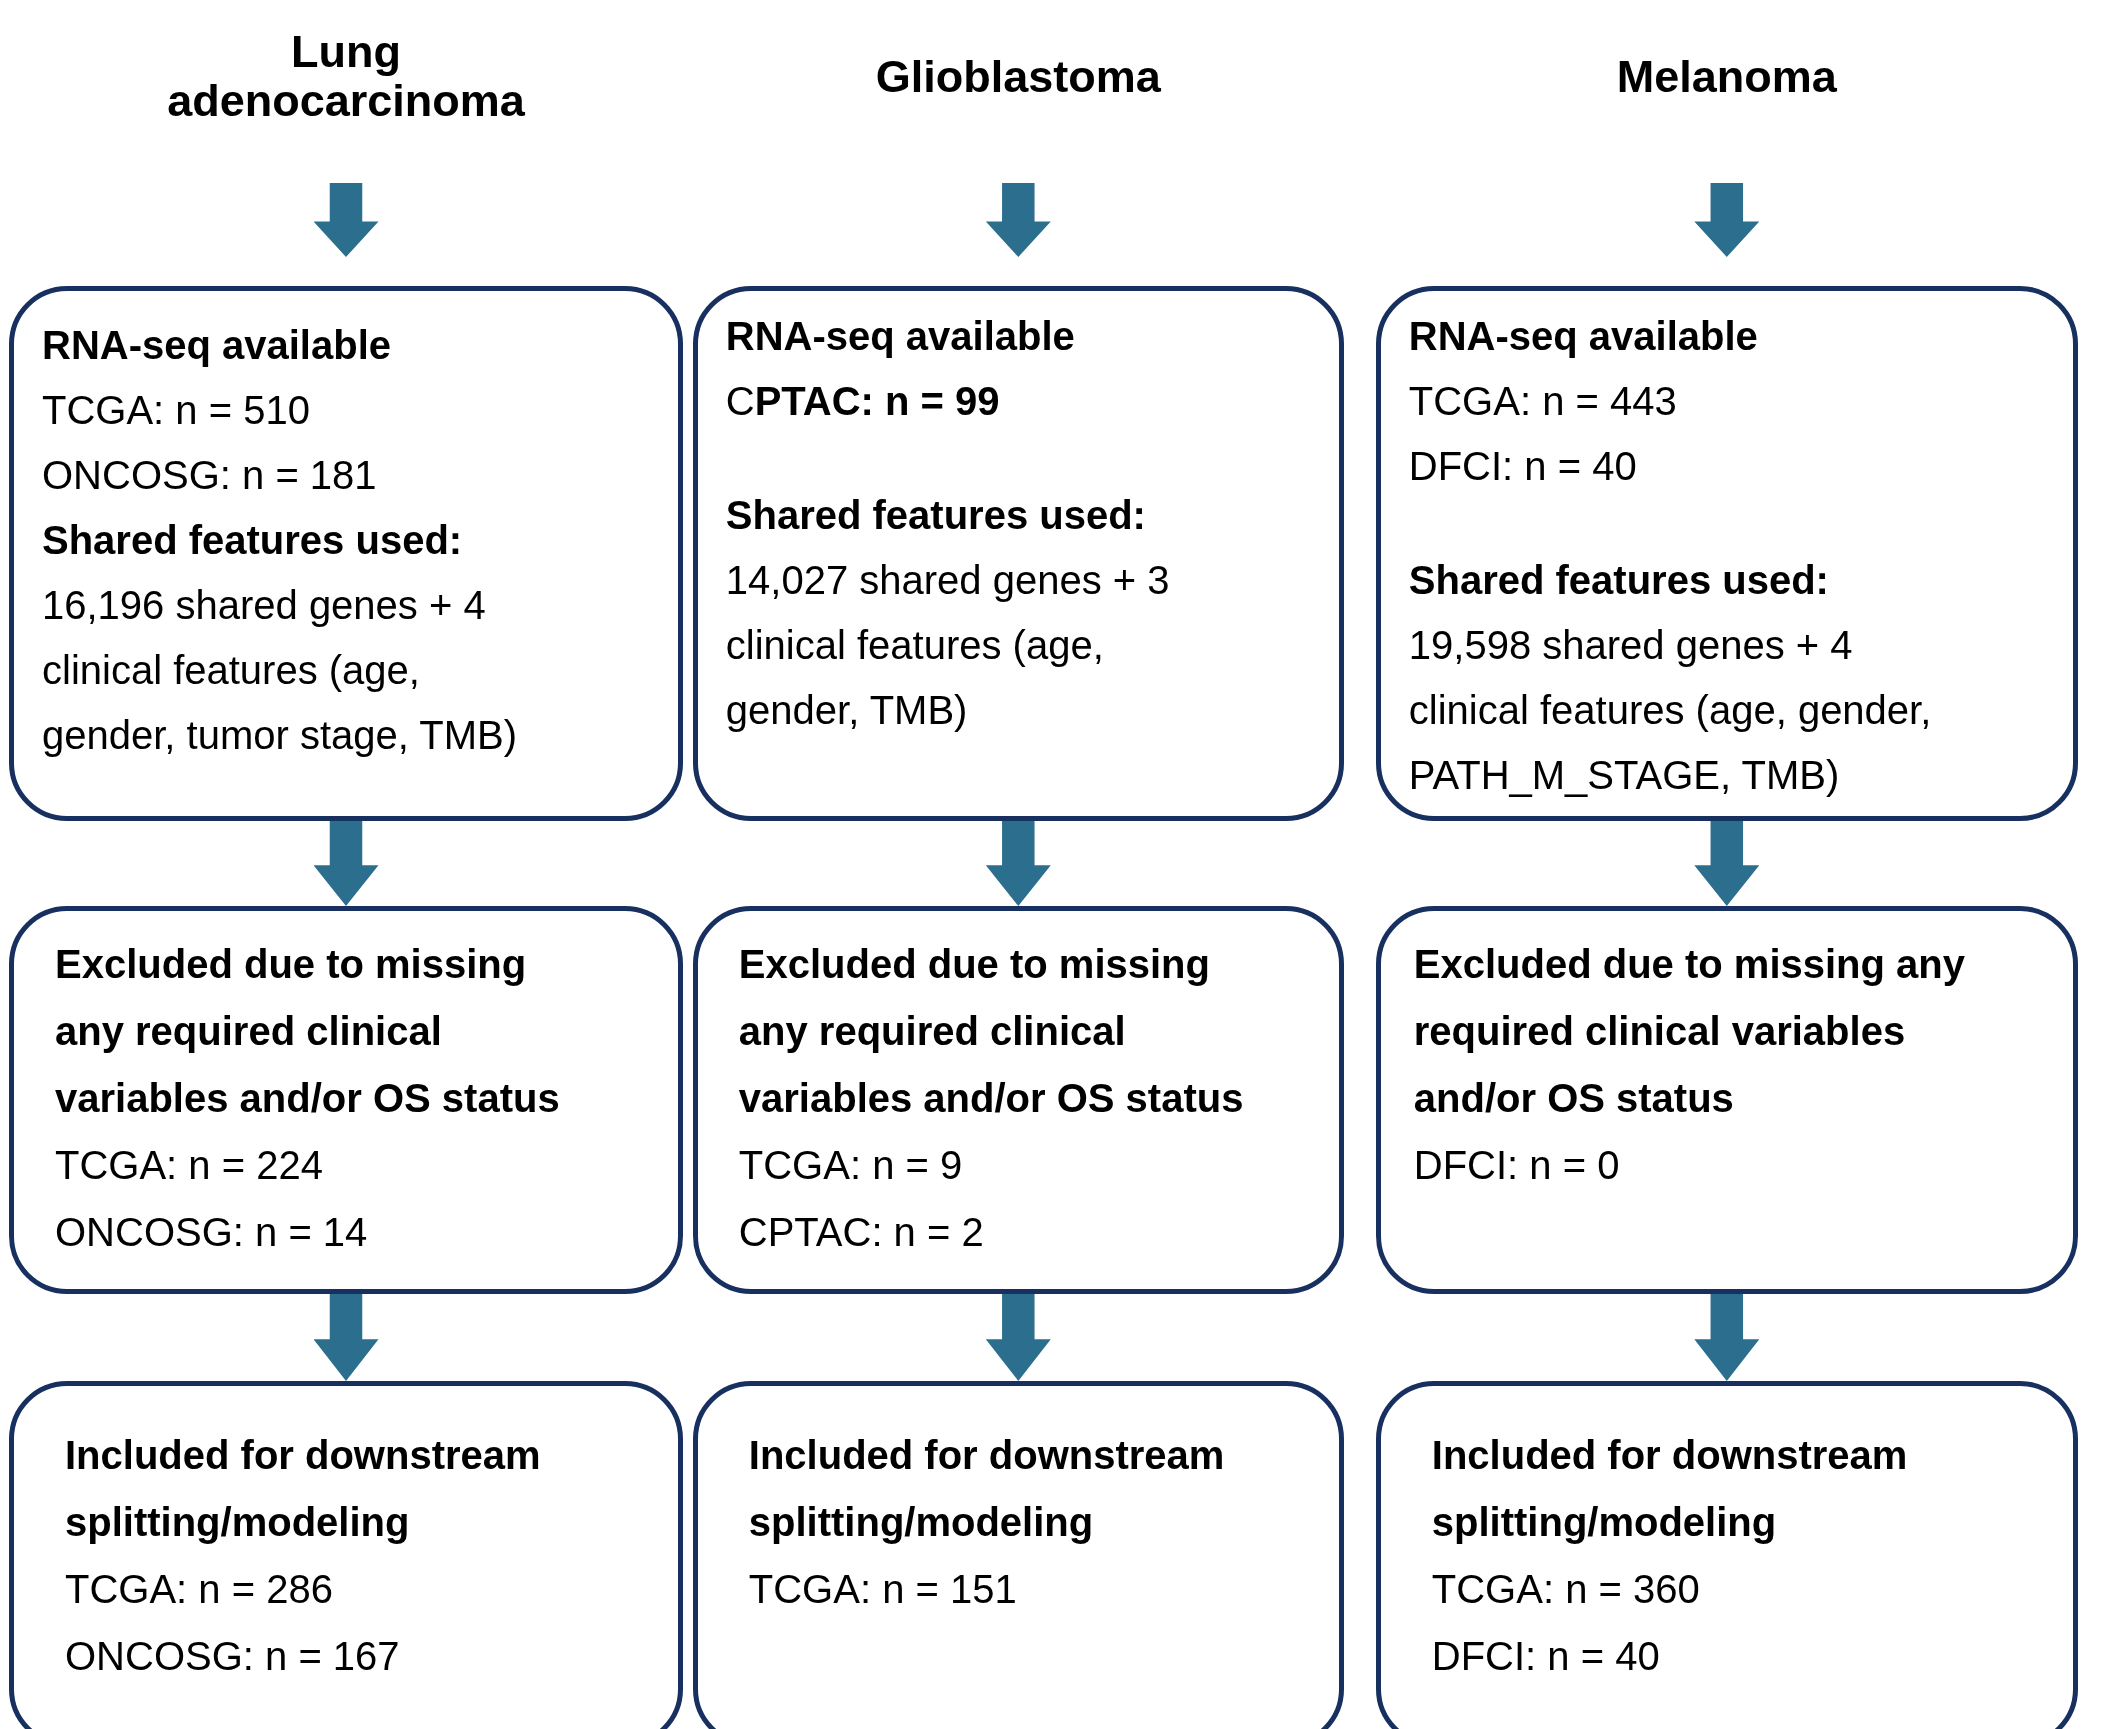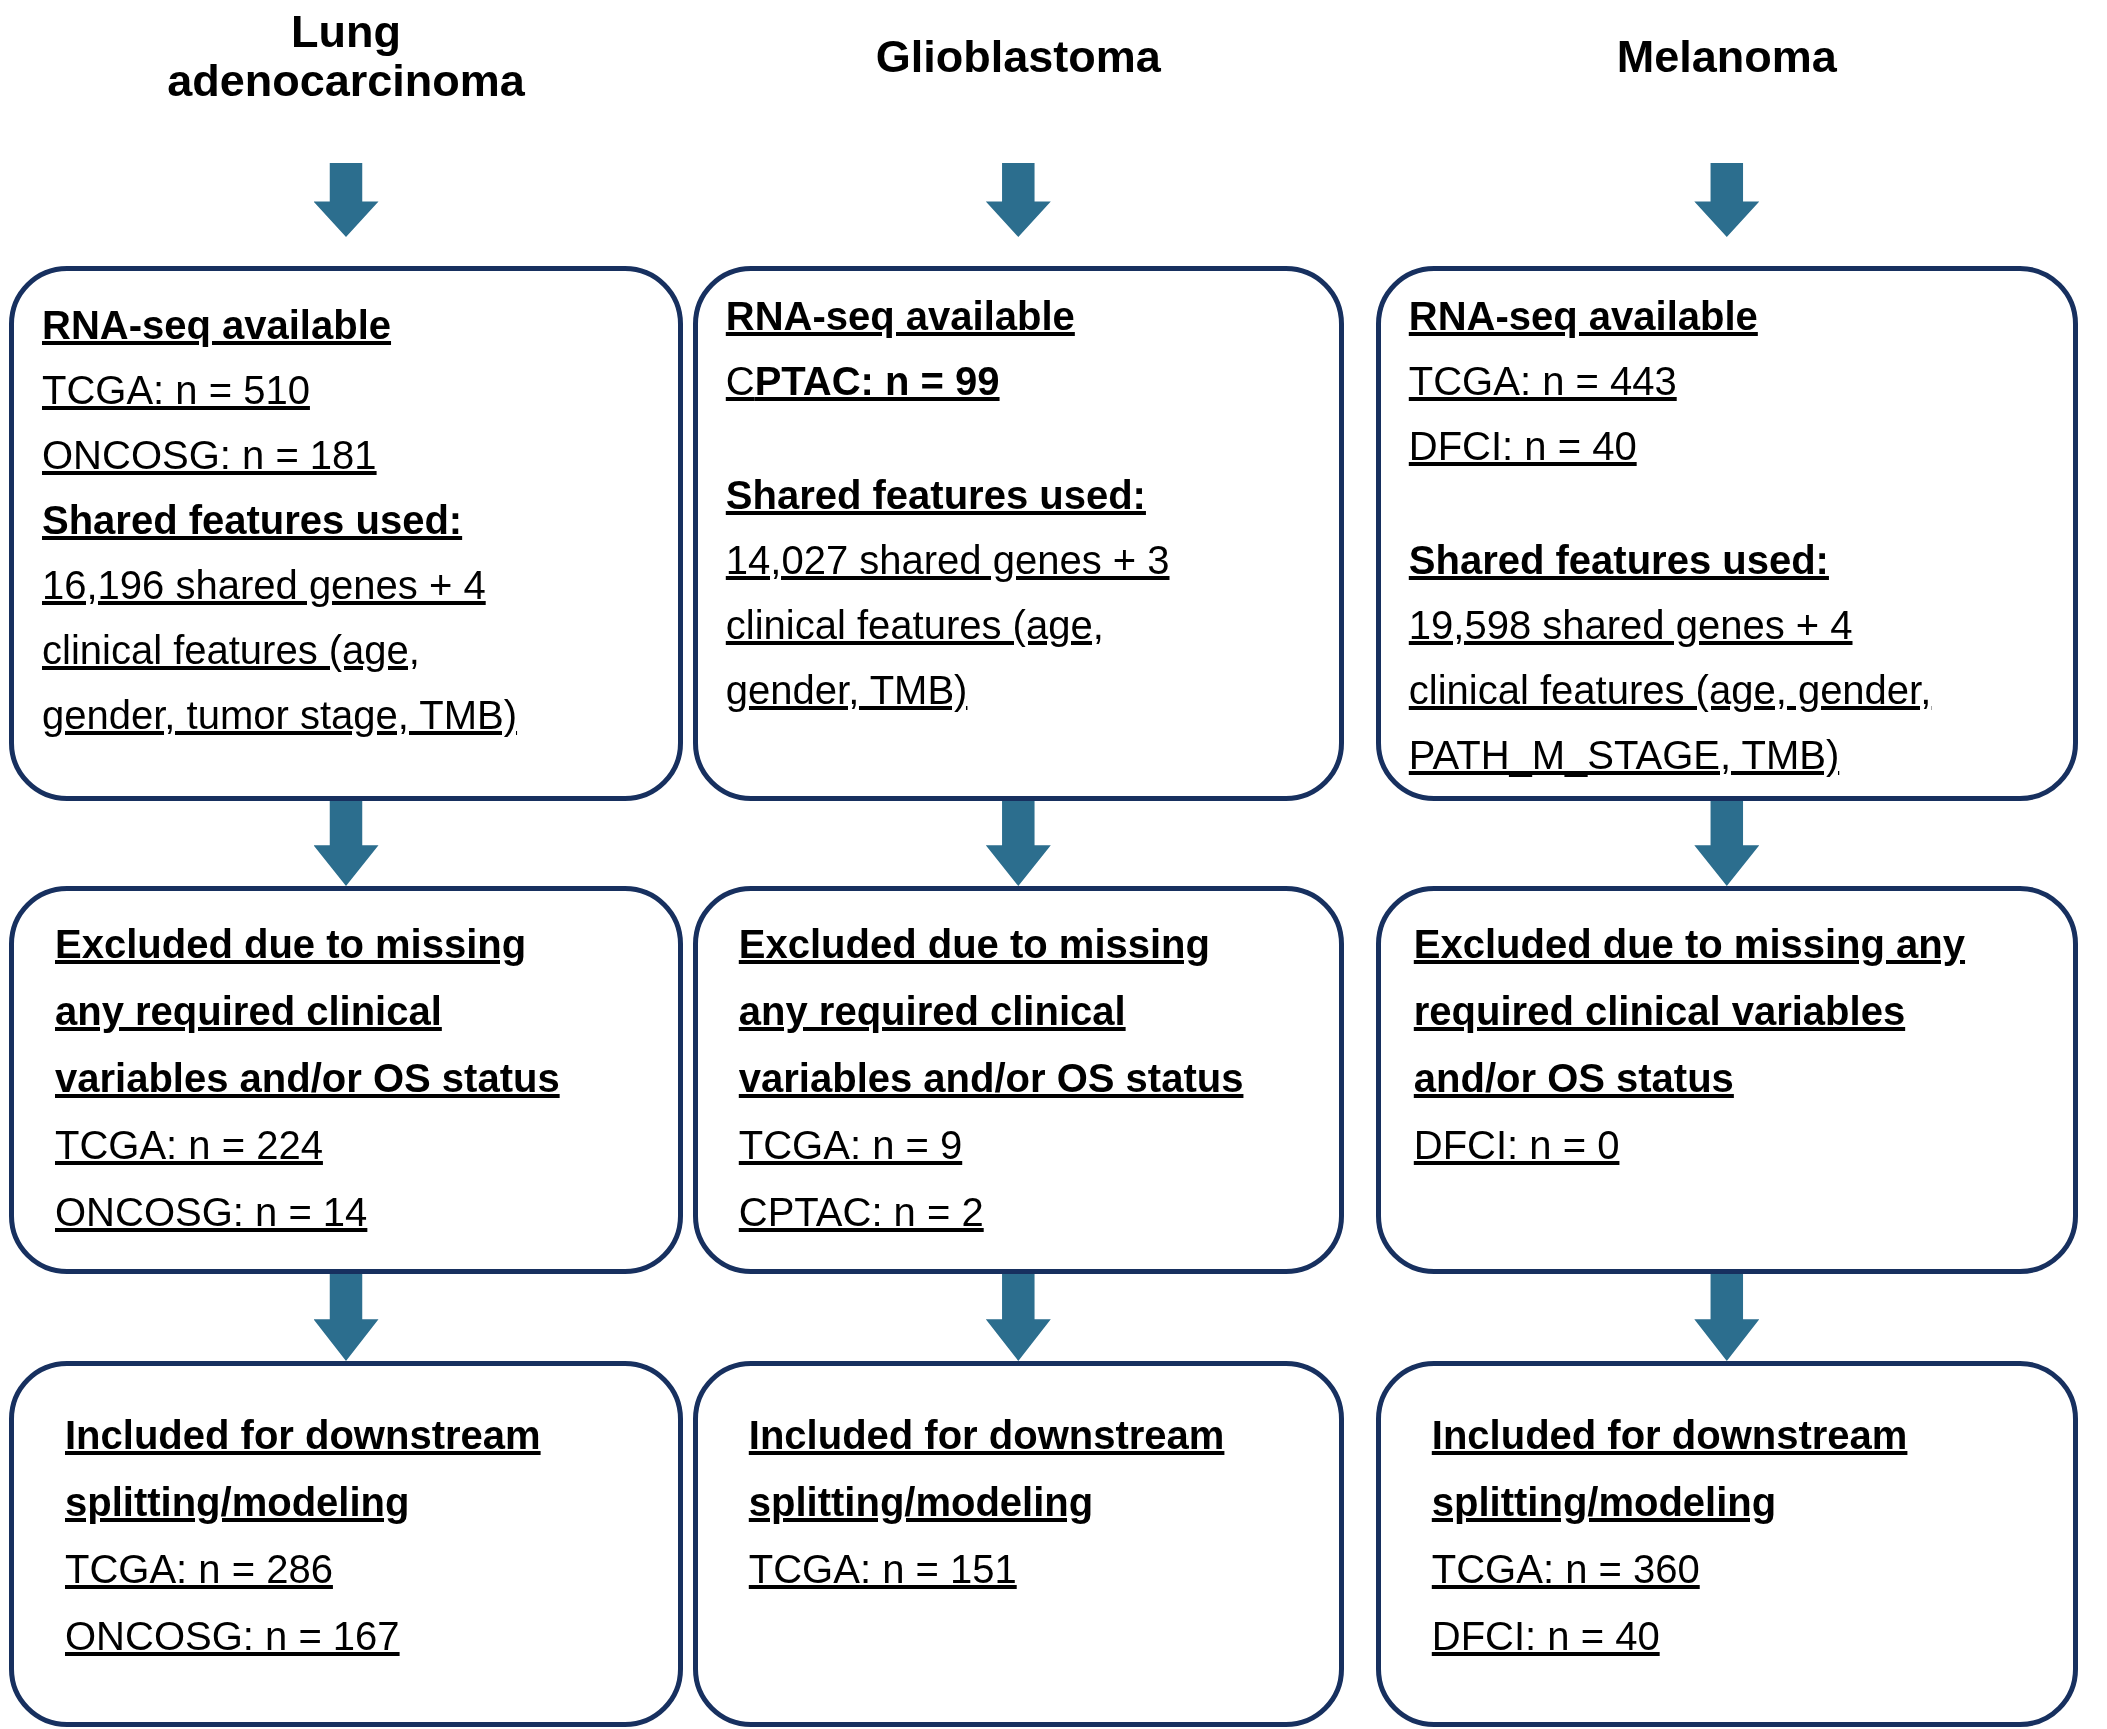--- a/index.html
+++ b/index.html
@@ -25,20 +25,21 @@
   .hdr {
     height: 112px;
     display: flex;
     align-items: center;
     justify-content: center;
     text-align: center;
     font-weight: bold;
     font-size: 45px;
     line-height: 49px;
     white-space: pre-line;
+    margin-top: 20px;
   }
 
   .slot {
     display: flex;
     justify-content: center;
     box-sizing: border-box;
   }
   .slot-a { height: 154px; align-items: flex-end; padding-bottom: 29px; }
   .slot-b { height: 85px; align-items: stretch; }
   .slot-c { height: 87px; align-items: stretch; }
@@ -58,21 +59,21 @@
     border-radius: 58px;
     background: #ffffff;
     font-size: 40px;
   }
   .box1 { height: 535px; line-height: 65px; padding: 22px 18px 9px 28px; }
   .box1.tight { padding-top: 13.4px; }
   .box2 { height: 388px; line-height: 67px; padding: 20px 18px 9px 41px; }
   .col-3 .box2 { padding-left: 33px; }
   .box3 { height: 366px; line-height: 67px; padding: 36px 18px 9px 51px; }
 
-  .line { white-space: pre-line; text-decoration: underline; }
+  .line { white-space: pre-line; }
   .b { font-weight: bold; }
   .r { font-weight: normal; }
   .spacer { height: 49px; }
 </style>
 </head>
 <body>
 
 <div class="flow">
 
   <div class="col col-1">

